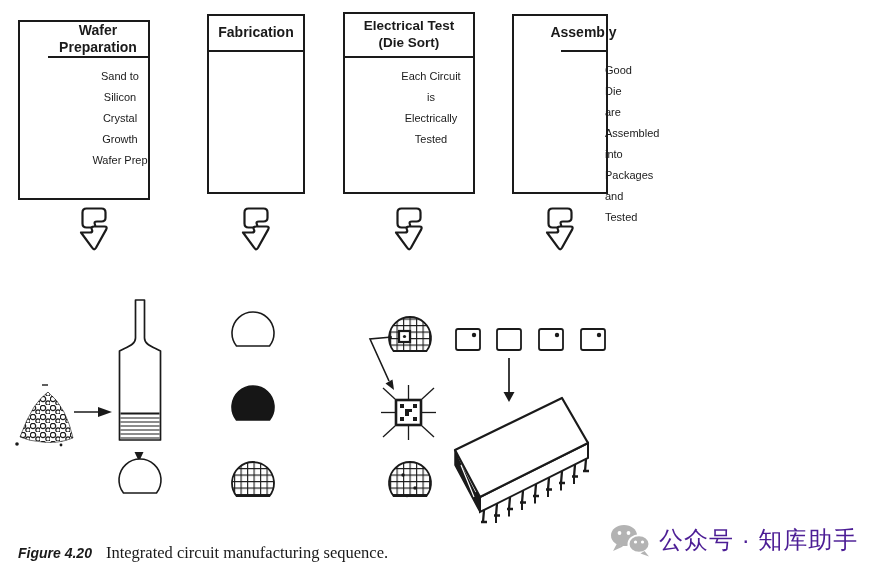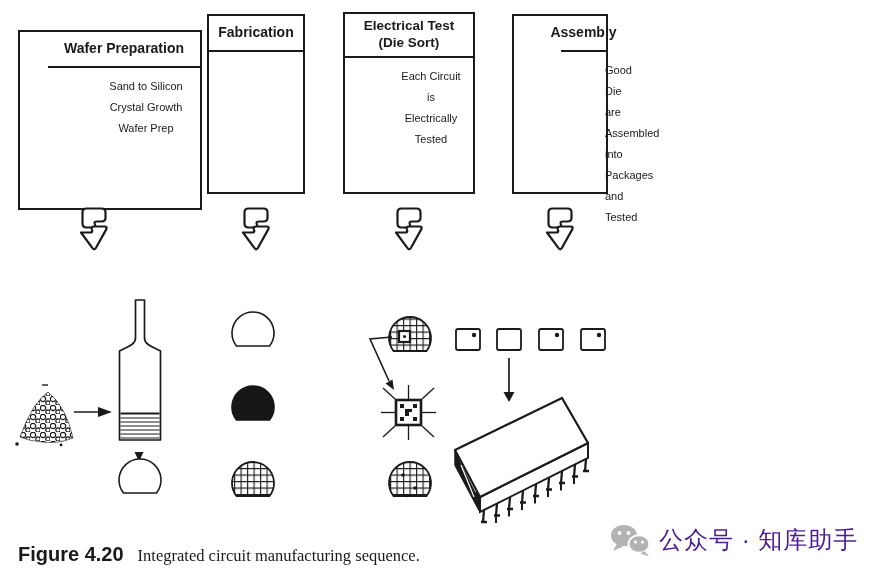--- a/index.html
+++ b/index.html
@@ -7,21 +7,21 @@
          font-family:"Liberation Sans",sans-serif;color:#1a1a1a;}
   .step-box{position:absolute;box-sizing:border-box;border:2px solid #1a1a1a;background:#fff;}
   .step-title{box-sizing:border-box;border-bottom:2px solid #1a1a1a;height:36px;
               display:flex;align-items:center;justify-content:center;text-align:center;
               font-weight:bold;font-size:14px;line-height:1.25;white-space:pre-line;}
   .step-title.two-line{height:44px;font-size:13.5px;}
   .step-body{font-size:11px;line-height:21px;text-align:center;padding-top:8px;white-space:pre-line;margin-left:44px;}
   .flow-arrow{position:absolute;width:36px;height:46px;top:206px;}
   .illustration{position:absolute;left:0;top:278px;}
   .caption{position:absolute;left:18px;top:543px;white-space:nowrap;}
-  .caption .cap-label{font-weight:bold;font-size:20px;font-family:"Liberation Sans",sans-serif;}
+  .caption .cap-label{font-weight:bold;font-size:14px;font-family:"Liberation Sans",sans-serif;font-style:italic;}
   .caption .cap-text{font-size:16.5px;font-family:"Liberation Serif",serif;margin-left:14px;}
   .watermark{position:absolute;left:610px;top:523px;display:flex;align-items:center;gap:9px;
              color:#4c1d95;}
   .watermark .wm-text{font-size:24px;letter-spacing:1px;}
   .defs-holder{position:absolute;width:0;height:0;overflow:hidden;}
 </style>
 </head>
 <body>
 
 <div class="stage">
@@ -31,21 +31,21 @@
       <symbol id="flow-arrow" viewBox="0 0 36 46">
         <path d="M10.5 2.5 H25.5 Q29.5 2.5 29.5 6.5 V11.8 Q29.5 15.5 25.5 15.5 H21
                  Q17.6 15.5 18.9 18.4 Q20.2 21.5 16.6 21.5 H10.5 Q6.5 21.5 6.5 17.5 V6.5
                  Q6.5 2.5 10.5 2.5 Z" fill="#fff" stroke="#1a1a1a" stroke-width="2.2" stroke-linejoin="round"></path>
         <path d="M5 26.5 H13.8 Q17.3 26.5 15.9 23.5 Q14.6 20.5 18.2 20.5 H28.5
                  Q31.8 20.5 30.1 23.6 L20 41.8 Q18.1 45 16.3 41.8 L5 26.5 Z" fill="#fff" stroke="#1a1a1a" stroke-width="2.2" stroke-linejoin="round"></path>
       </symbol>
     </defs>
   </svg>
 
-  <div class="step-box" style="left:18px;top:30px;width:184px;height:180px;padding-left:28px;">
+  <div class="step-box" style="left:18px;top:20px;width:132px;height:180px;padding-left:28px;">
     <div class="step-title">Wafer Preparation</div>
     <div class="step-body">Sand to Silicon
 Crystal Growth
 Wafer Prep</div>
   </div>
 
   <div class="step-box" style="left:207px;top:14px;width:98px;height:180px;">
     <div class="step-title">Fabrication</div>
   </div>
 

